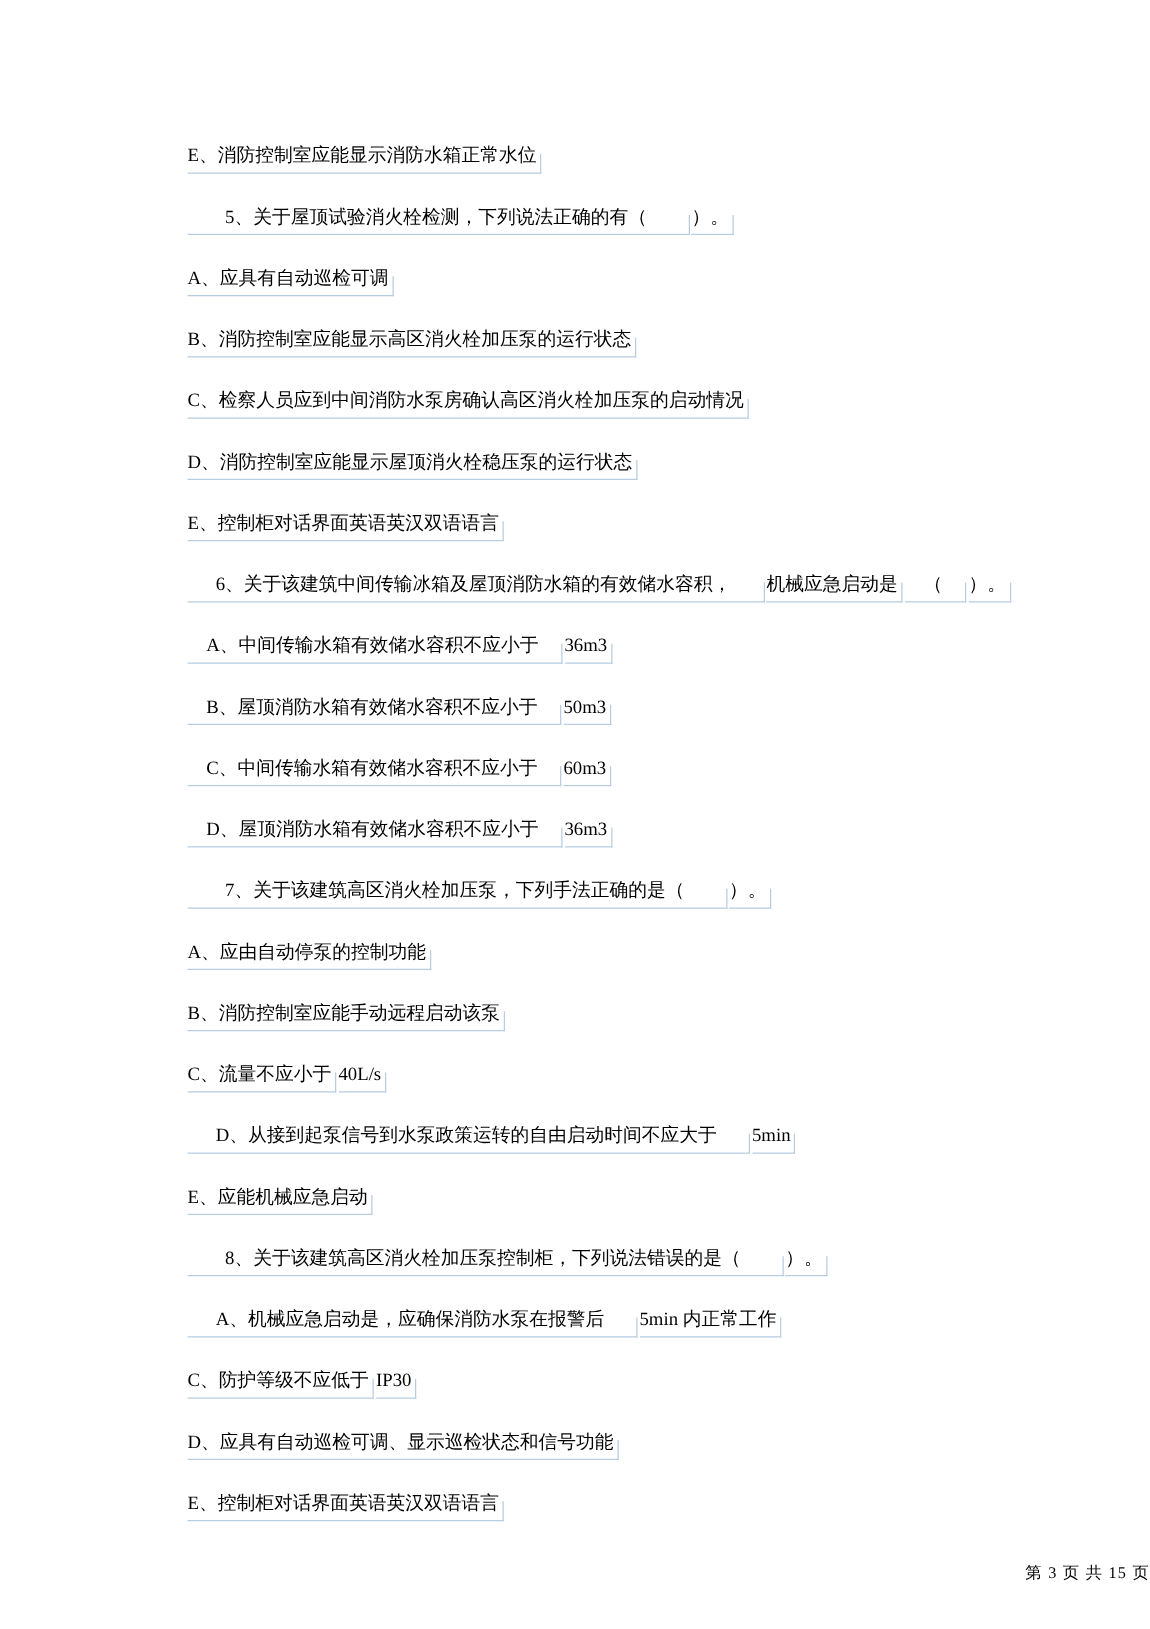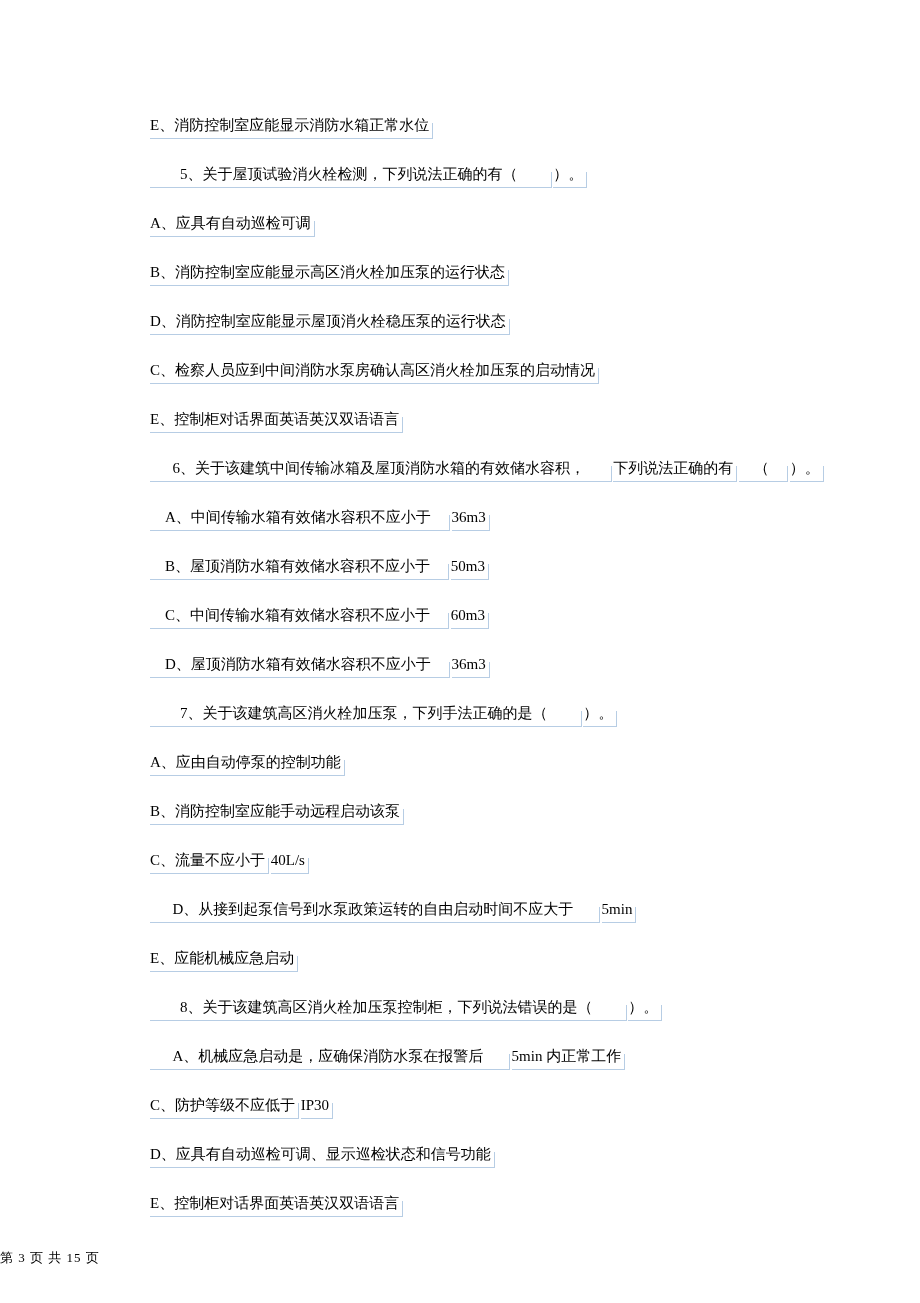--- a/index.html
+++ b/index.html
@@ -37,39 +37,39 @@
     height: 15px;
     border-right: 1px solid #b7cde4;
     border-bottom: 1px solid #b7cde4;
     pointer-events: none;
   }
   .footer {
     position: absolute;
     bottom: 36px;
     left: 0;
     width: 100%;
-    text-align: left;
+    text-align: right;
     font-size: 13px;
     letter-spacing: 1px;
   }
   .g2 { padding-right: 2px; }
 </style>
 </head>
 <body>
 
 <div class="page">
   <div id="content">
       <div class="line"><span class="group g2">E、消防控制室应能显示消防水箱正常水位</span></div>
       <div class="line"><span class="group g2">5、关于屋顶试验消火栓检测，下列说法正确的有（　　　　</span> <span class="group g2">）。</span></div>
       <div class="line"><span class="group g2">A、应具有自动巡检可调</span></div>
       <div class="line"><span class="group g2">B、消防控制室应能显示高区消火栓加压泵的运行状态</span></div>
+      <div class="line"><span class="group g2">C、检察人员应到中间消防水泵房确认高区消火栓加压泵的启动情况</span></div>
       <div class="line"><span class="group g2">D、消防控制室应能显示屋顶消火栓稳压泵的运行状态</span></div>
-      <div class="line"><span class="group g2">C、检察人员应到中间消防水泵房确认高区消火栓加压泵的启动情况</span></div>
       <div class="line"><span class="group g2">E、控制柜对话界面英语英汉双语语言</span></div>
-      <div class="line"><span class="group g2">6、关于该建筑中间传输冰箱及屋顶消防水箱的有效储水容积，　　　</span> <span class="group g2">下列说法正确的有</span> <span class="group g2">（　　</span> <span class="group g2">）。</span></div>
+      <div class="line"><span class="group g2">6、关于该建筑中间传输冰箱及屋顶消防水箱的有效储水容积，　　　</span> <span class="group g2">机械应急启动是</span> <span class="group g2">（　　</span> <span class="group g2">）。</span></div>
       <div class="line"><span class="group g2">A、中间传输水箱有效储水容积不应小于　　</span> <span class="group g2">36m3</span></div>
       <div class="line"><span class="group g2">B、屋顶消防水箱有效储水容积不应小于　　</span> <span class="group g2">50m3</span></div>
       <div class="line"><span class="group g2">C、中间传输水箱有效储水容积不应小于　　</span> <span class="group g2">60m3</span></div>
       <div class="line"><span class="group g2">D、屋顶消防水箱有效储水容积不应小于　　</span> <span class="group g2">36m3</span></div>
       <div class="line"><span class="group g2">7、关于该建筑高区消火栓加压泵，下列手法正确的是（　　　　</span> <span class="group g2">）。</span></div>
       <div class="line"><span class="group g2">A、应由自动停泵的控制功能</span></div>
       <div class="line"><span class="group g2">B、消防控制室应能手动远程启动该泵</span></div>
       <div class="line"><span class="group g2">C、流量不应小于</span> <span class="group g2"> 40L/s</span></div>
       <div class="line"><span class="group g2">D、从接到起泵信号到水泵政策运转的自由启动时间不应大于　　　</span> <span class="group g2">5min</span></div>
       <div class="line"><span class="group g2">E、应能机械应急启动</span></div>

